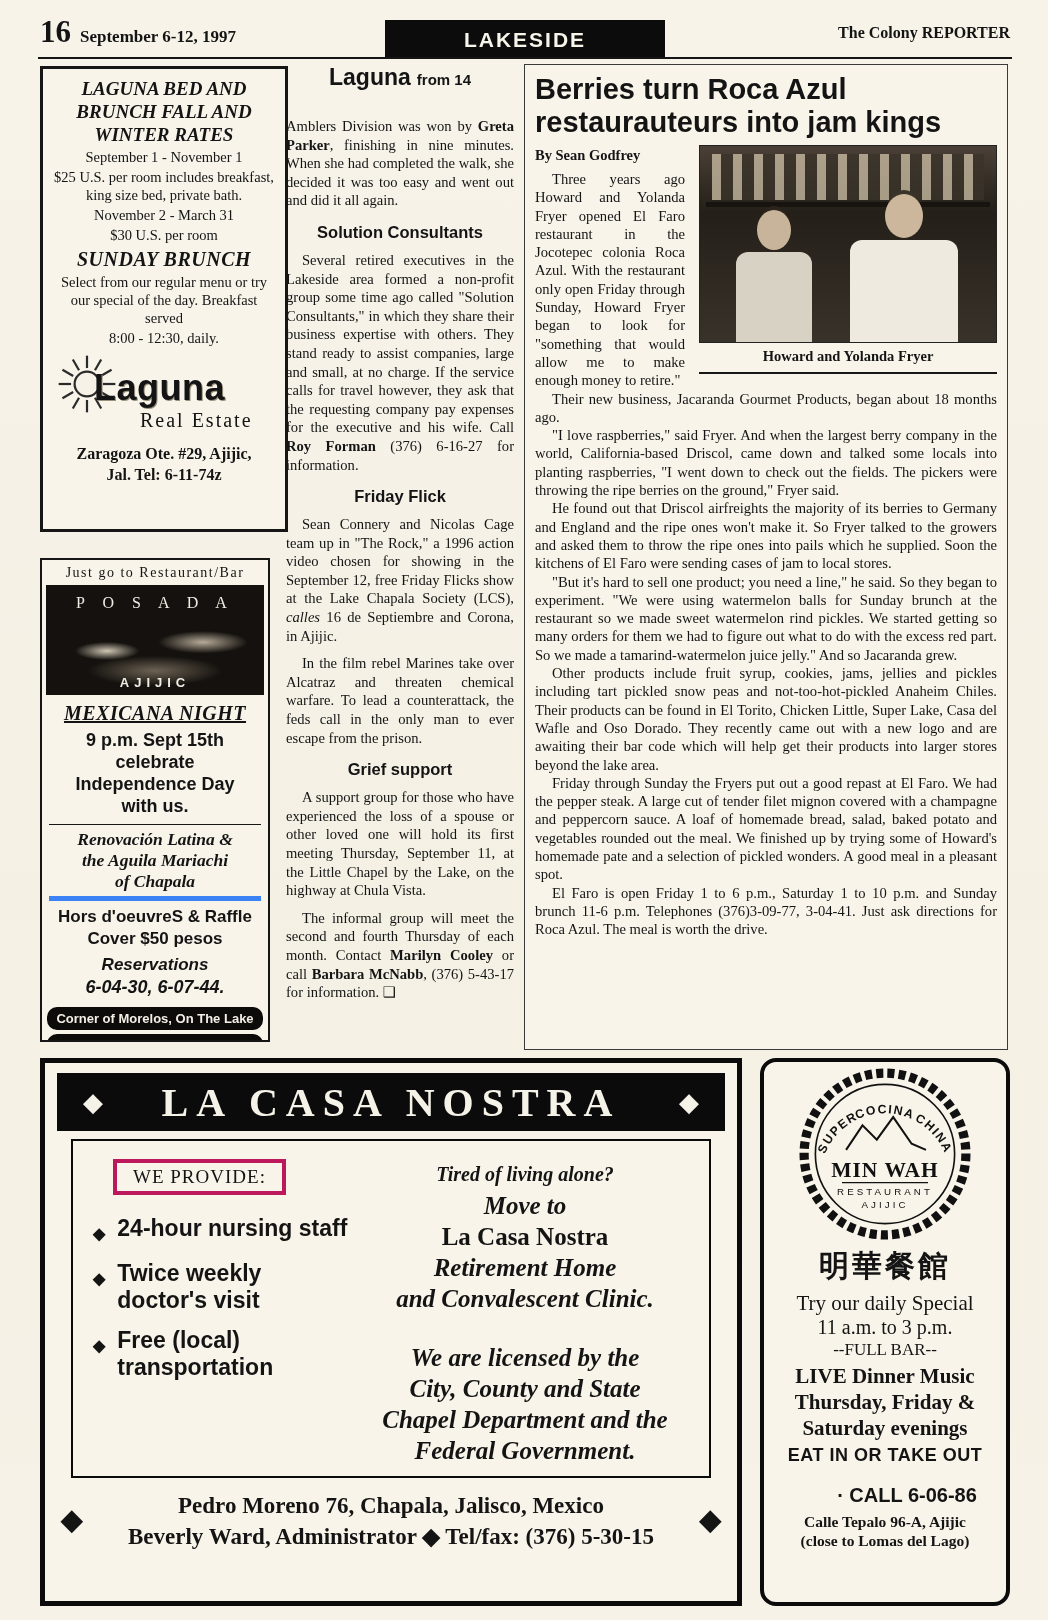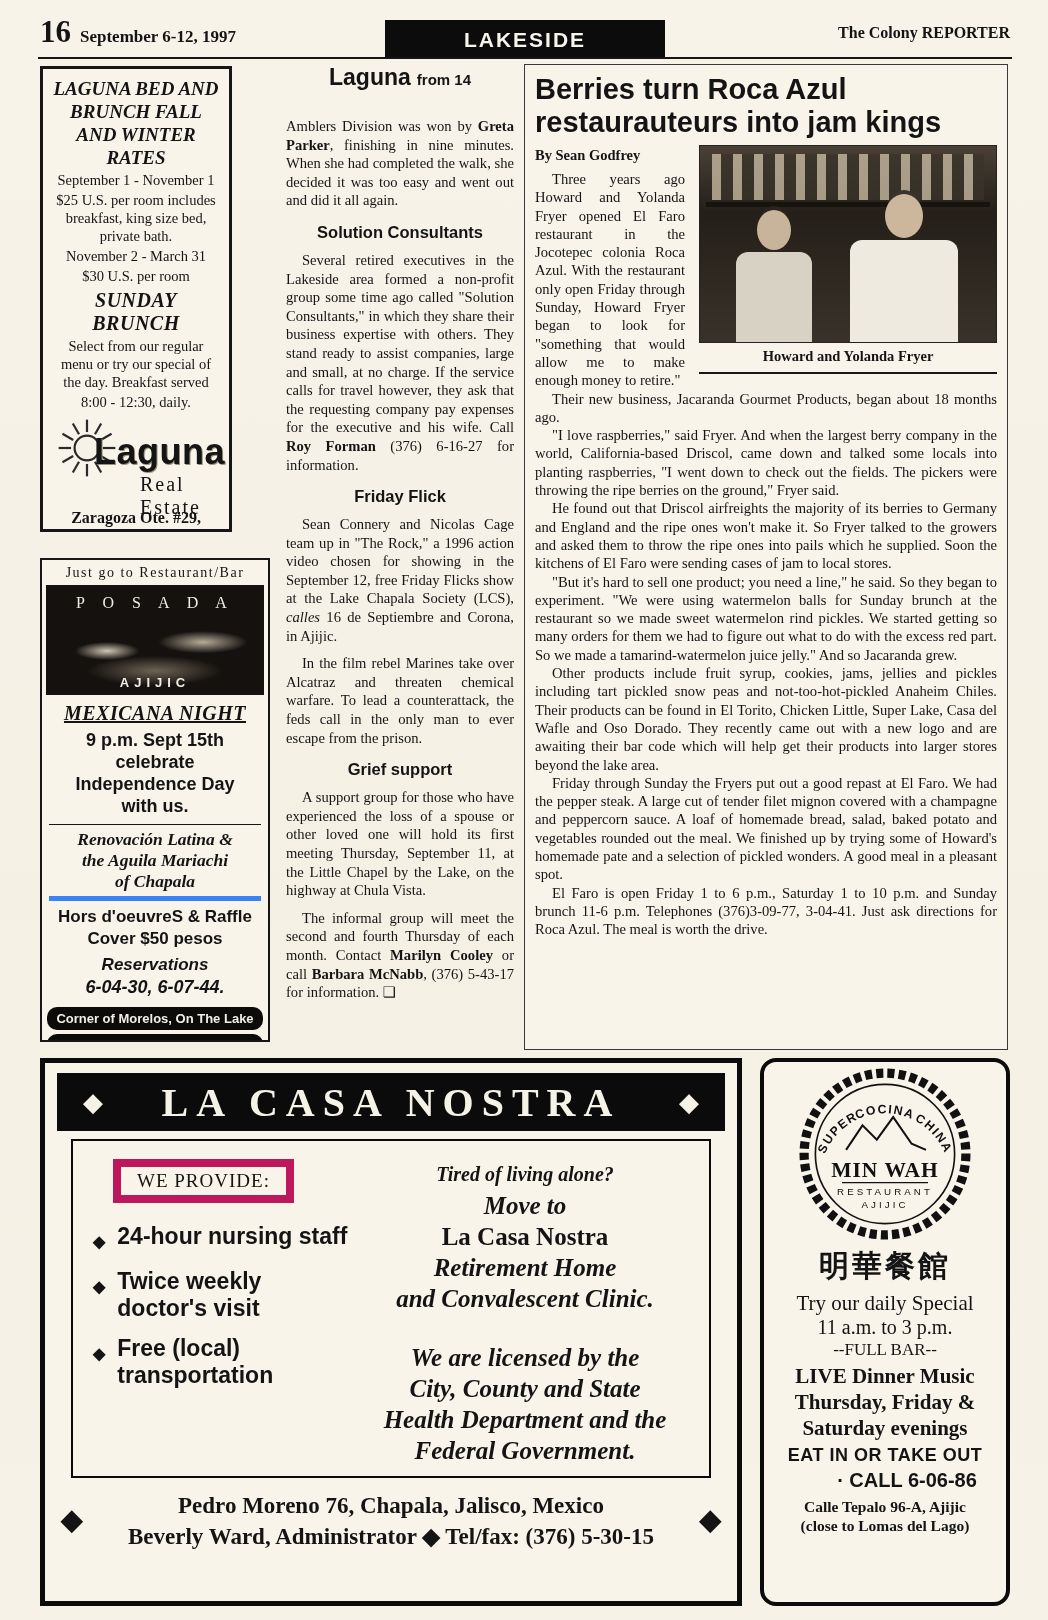--- a/index.html
+++ b/index.html
@@ -17,21 +17,21 @@
   .section-banner {
     position:absolute; left:385px; top:20px; width:280px; height:39px; background:#0c0c0c;
     color:#f7f4ea; font:bold 21px "Liberation Sans", sans-serif; letter-spacing:2px;
     display:flex; align-items:center; justify-content:center;
   }
   .masthead { position:absolute; right:38px; top:24px; font:bold 16px "Liberation Serif", serif; }
   .header-rule { position:absolute; left:38px; right:36px; top:57px; height:2px; background:#151515; }
 
   
   .laguna-ad {
-    position:absolute; left:40px; top:66px; width:192px; height:466px;
+    position:absolute; left:40px; top:66px; width:248px; height:466px;
     border:3px solid #161616; padding:8px 9px; text-align:center; overflow:hidden; background:#f8f4ea;
   }
   .laguna-title { font:bold italic 19px/23px "Liberation Serif", serif; }
   .laguna-line { font:14.5px/18px "Liberation Serif", serif; margin-top:2px; }
   .laguna-sunday { font:bold italic 20px "Liberation Serif", serif; margin-top:4px; letter-spacing:0.5px; }
   .laguna-logo { position:relative; height:86px; margin-top:8px; text-align:left; }
   .sun-svg { position:absolute; left:4px; top:-2px; }
   .logo-name { position:absolute; left:42px; top:12px; font:bold 36px "Liberation Sans", sans-serif; letter-spacing:0.5px; text-shadow:1px 1px 0 #9a917d; }
   .logo-sub { position:absolute; left:88px; top:54px; font:20px "Liberation Serif", serif; letter-spacing:2px; }
   .laguna-addr { font:bold 16px/21px "Liberation Serif", serif; margin-top:2px; }
@@ -101,21 +101,21 @@
     border:5px solid #0b0b0b; background:#f8f4e9; overflow:hidden;
   }
   .casa-header {
     margin:10px 12px 6px; background:#0b0b0b; color:#f5f2e8; height:58px;
     display:flex; align-items:center; justify-content:space-between; padding:0 26px;
   }
   .casa-title { font:bold 40px "Liberation Serif", serif; letter-spacing:8px; }
   .casa-hdr-diamond { font-size:26px; }
   .casa-inner { margin:8px 26px 0; border:2px solid #0b0b0b; display:flex; padding:16px 12px 10px; min-height:300px; }
   .casa-left { width:268px; }
-  .provide-box { display:inline-block; border:8px solid #be185d; padding:3px 16px; font:19px "Liberation Serif", serif; letter-spacing:1px; margin:2px 0 20px 28px; }
+  .provide-box { display:inline-block; border:4px solid #be185d; padding:3px 16px; font:19px "Liberation Serif", serif; letter-spacing:1px; margin:2px 0 20px 28px; }
   .provide-item { display:flex; gap:12px; margin:0 0 13px 8px; font:bold 23px/27px "Liberation Sans", sans-serif; text-align:left; }
   .provide-item .bullet { font-size:16px; padding-top:5px; }
   .casa-right { flex:1; text-align:center; padding-top:2px; }
   .cr-line { font:bold italic 25px/31px "Liberation Serif", serif; }
   .cr-line.big { font-size:20px; }
   .cr-line.roman { font-style:normal; }
   .cr-gap { height:28px; }
   .casa-bottom { position:relative; margin-top:12px; text-align:center; font:bold 23px/31px "Liberation Serif", serif; }
   .casa-d-side { position:absolute; font-size:28px; top:14px; }
   .casa-d-side.left { left:16px; }
@@ -127,21 +127,21 @@
     border:4px solid #0b0b0b; border-radius:16px; background:#f8f4e9;
     text-align:center; overflow:hidden; padding-top:6px;
   }
   .mw-chinese { font:bold 30px "Liberation Serif", serif; letter-spacing:3px; margin-top:2px; }
   .mw-l1 { font:21px "Liberation Serif", serif; margin-top:4px; }
   .mw-l2 { font:20px "Liberation Serif", serif; }
   .mw-l3 { font:17px "Liberation Serif", serif; margin-top:1px; }
   .mw-l4, .mw-l5, .mw-l6 { font:bold 21px/26px "Liberation Serif", serif; }
   .mw-l4 { margin-top:3px; }
   .mw-l7 { font:bold 18px "Liberation Sans", sans-serif; margin-top:4px; letter-spacing:0.5px; }
-  .mw-l8 { font:bold 20px "Liberation Sans", sans-serif; margin-top:3px;padding-left:44px; }
+  .mw-l8 { font:bold 20px "Liberation Sans", sans-serif; margin-top:18px;padding-left:44px; }
   .mw-l9, .mw-l10 { font:bold 15.5px/19px "Liberation Serif", serif;text-align:center; }
   .mw-l9 { margin-top:5px; }
 </style>
 </head>
 <body>
 
 <div class="page">
 
   <div class="hdr-left">
     <span class="page-number">16</span>
@@ -291,21 +291,21 @@
       </div>
       <div class="casa-right">
         <div class="cr-line big">Tired of living alone?</div>
         <div class="cr-line">Move to</div>
         <div class="cr-line roman">La Casa Nostra</div>
         <div class="cr-line">Retirement Home</div>
         <div class="cr-line">and Convalescent Clinic.</div>
         <div class="cr-gap"></div>
         <div class="cr-line">We are licensed by the</div>
         <div class="cr-line">City, County and State</div>
-        <div class="cr-line">Health Department and the</div>
+        <div class="cr-line">Chapel Department and the</div>
         <div class="cr-line">Federal Government.</div>
       </div>
     </div>
     <div class="casa-bottom">
       <span class="casa-d-side left">◆</span>
       <div>Pedro Moreno 76, Chapala, Jalisco, Mexico</div>
       <div>Beverly Ward, Administrator ◆  Tel/fax:  (376) 5-30-15</div>
       <span class="casa-d-side right">◆</span>
     </div>
   </div>

